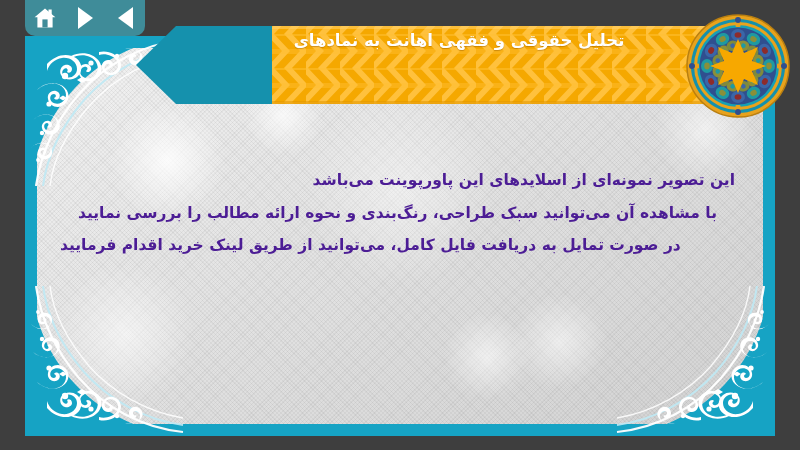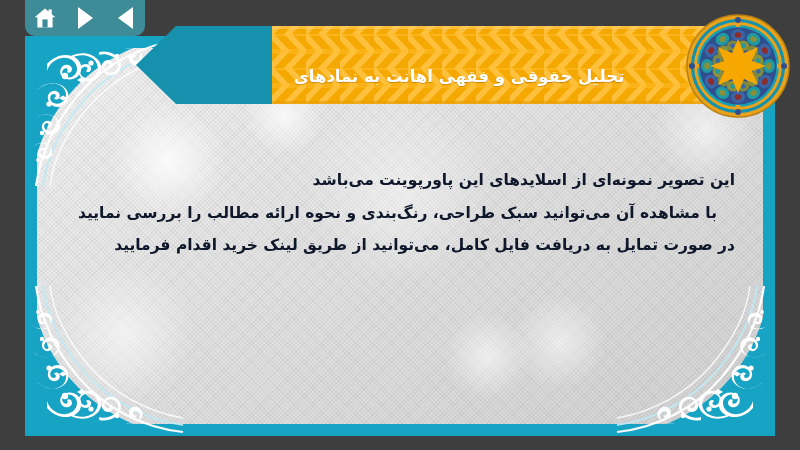--- a/index.html
+++ b/index.html
@@ -55,36 +55,36 @@
 
   
   .header-wrap{position:absolute;left:0;top:0;width:800px;height:130px;z-index:30;pointer-events:none;}
   .banner-text{
     position:absolute;right:126px;top:28px;width:430px;
     text-align:center;color:#ffffff;
     font-size:16.5px;line-height:1.55;font-weight:bold;
     text-shadow:0 1px 1px rgba(150,90,0,.45);
     direction:rtl;
   }
-  .banner-text div{white-space:nowrap;margin-top:36px;}
+  .banner-text div{white-space:nowrap;}
 
   
   .medallion{position:absolute;right:10px;top:14px;width:104px;height:104px;z-index:35;}
 
   
   .body-text{
     position:absolute;left:35px;right:40px;top:128px;
-    direction:rtl;text-align:center;color:#0f172a;
+    direction:rtl;text-align:center;color:#4c1d95;
     font-size:15.5px;line-height:2.1;font-weight:600;
     z-index:20;
   }
   .body-text .line{white-space:nowrap;}
   .body-text .line.l1{text-align:right;padding-right:0;}
   .body-text .line.l2{text-align:center;}
-  .body-text .line.l3{text-align:right;}
+  .body-text .line.l3{text-align:left;}
 </style>
 </head>
 <body>
 
 <div id="stage">
 
   <div class="dark-bg"></div>
 
   <div class="slide">
     <div class="slide-inner"></div>

